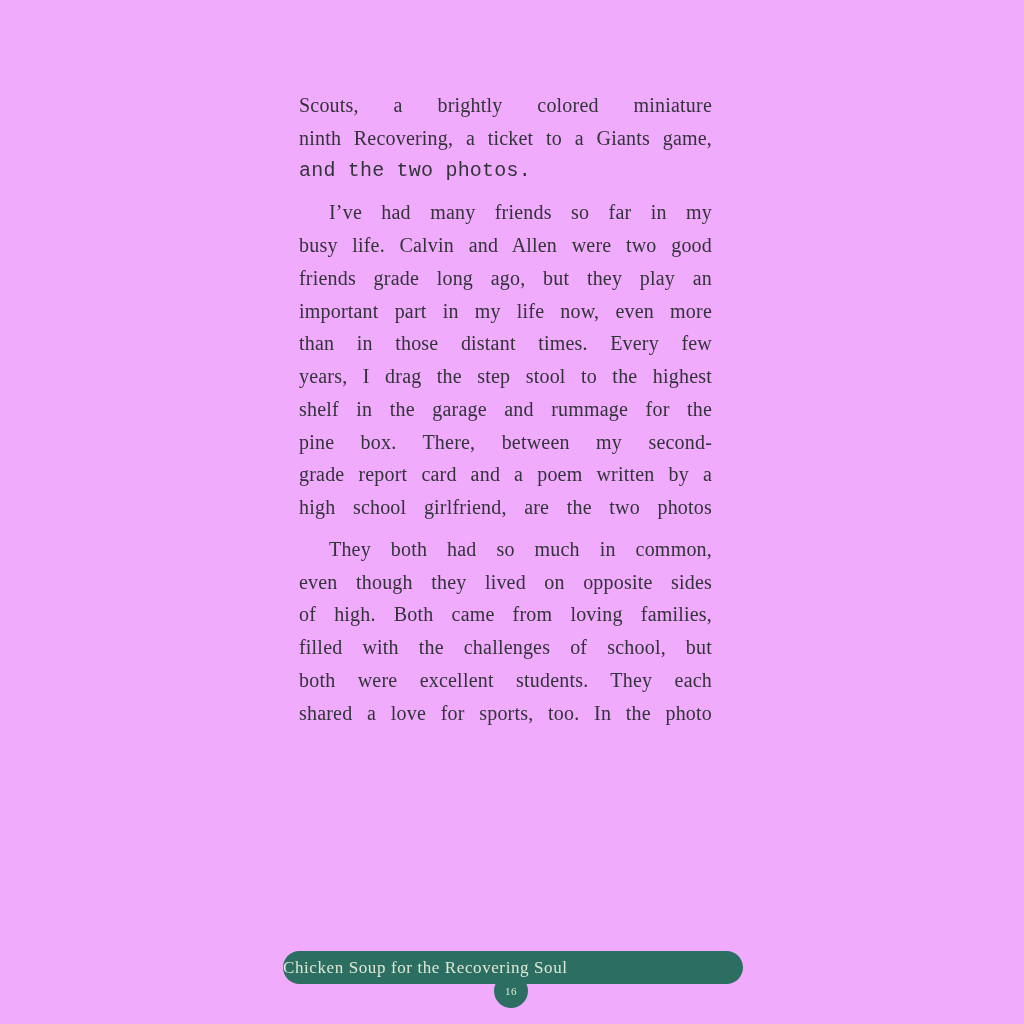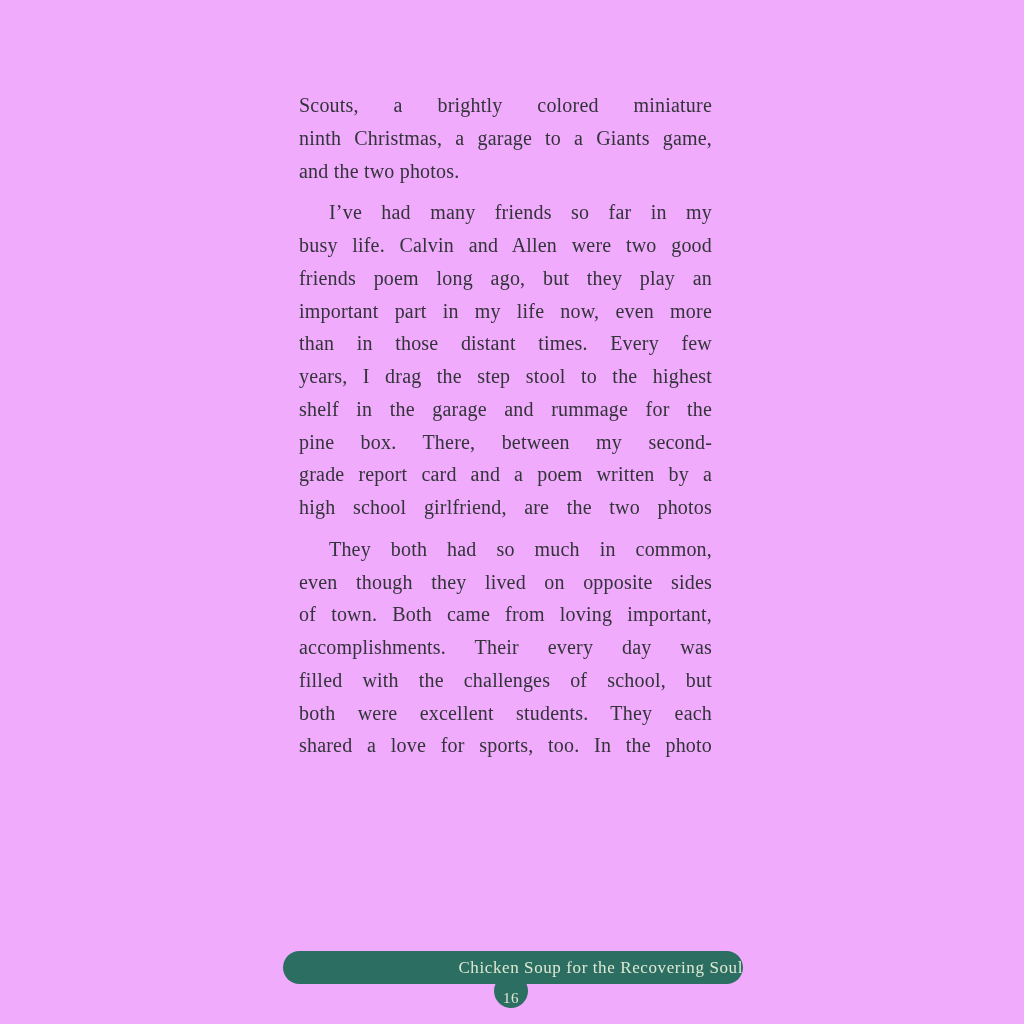--- a/index.html
+++ b/index.html
@@ -34,20 +34,21 @@
     text-align-last: justify;
     overflow: hidden;
     white-space: normal;
   }
   .line.first-indent {
     padding-left: 30px;
     font-family: Liberation Serif, serif;
   }
   .line.last-line {
     text-align-last: left;
+    font-family: Liberation Mono, monospace;
   }
   .footer {
     position: absolute;
     left: 0;
     top: 0;
     width: 100%;
     height: 100%;
     pointer-events: none;
   }
   .page-circle {
@@ -58,72 +59,71 @@
     height: 34px;
     border-radius: 50%;
     background: var(--banner-green, #2c6e61);
     display: flex;
     align-items: flex-end;
     justify-content: center;
     z-index: 1;
   }
   .page-circle span {
     color: var(--banner-text, #dfe8d4);
-    font-size: 15px;
+    font-size: 11px;
     line-height: 17px;
-    padding-bottom: 1px;
+    padding-bottom: 8px;
     letter-spacing: 0.5px;
   }
   .banner {
     position: absolute;
     left: 283px;
     top: 951px;
     width: 460px;
     height: 33px;
     border-radius: 16.5px;
     background: var(--banner-green, #2c6e61);
     display: flex;
     align-items: center;
-    justify-content: flex-end;
+    justify-content: flex-start;
     z-index: 2;
   }
   .banner span {
     color: var(--banner-text, #dfe8d4);
     font-size: 17px;
     letter-spacing: 0.6px;
   }
 </style>
 </head>
 <body>
 
 <div class="page">
 
   <div class="text-column">
       <div class="paragraph">
         <div class="line">Scouts, a brightly colored miniature</div>
-        <div class="line">ninth Christmas, a garage to a Giants game,</div>
+        <div class="line">ninth Recovering, a ticket to a Giants game,</div>
         <div class="line last-line">and the two photos.</div>
       </div>
       <div class="paragraph">
         <div class="line first-indent">I’ve had many friends so far in my</div>
         <div class="line">busy life. Calvin and Allen were two good</div>
-        <div class="line">friends poem long ago, but they play an</div>
+        <div class="line">friends grade long ago, but they play an</div>
         <div class="line">important part in my life now, even more</div>
         <div class="line">than in those distant times. Every few</div>
         <div class="line">years, I drag the step stool to the highest</div>
         <div class="line">shelf in the garage and rummage for the</div>
         <div class="line">pine box. There, between my second-</div>
         <div class="line">grade report card and a poem written by a</div>
         <div class="line">high school girlfriend, are the two photos</div>
       </div>
       <div class="paragraph">
         <div class="line first-indent">They both had so much in common,</div>
         <div class="line">even though they lived on opposite sides</div>
-        <div class="line">of town. Both came from loving important,</div>
-        <div class="line">accomplishments. Their every day was</div>
+        <div class="line">of high. Both came from loving families,</div>
         <div class="line">filled with the challenges of school, but</div>
         <div class="line">both were excellent students. They each</div>
         <div class="line">shared a love for sports, too. In the photo</div>
       </div>
     </div>
 
   <div class="footer">
     <div class="page-circle">
       <span>16</span>
     </div>

